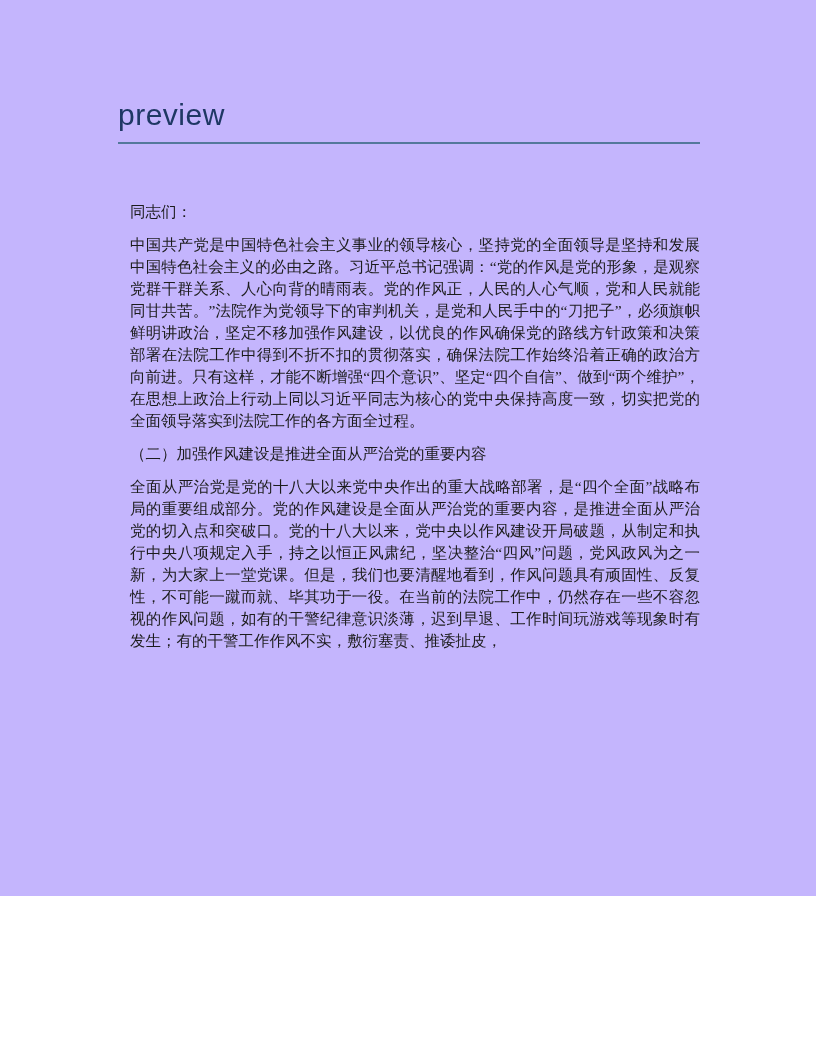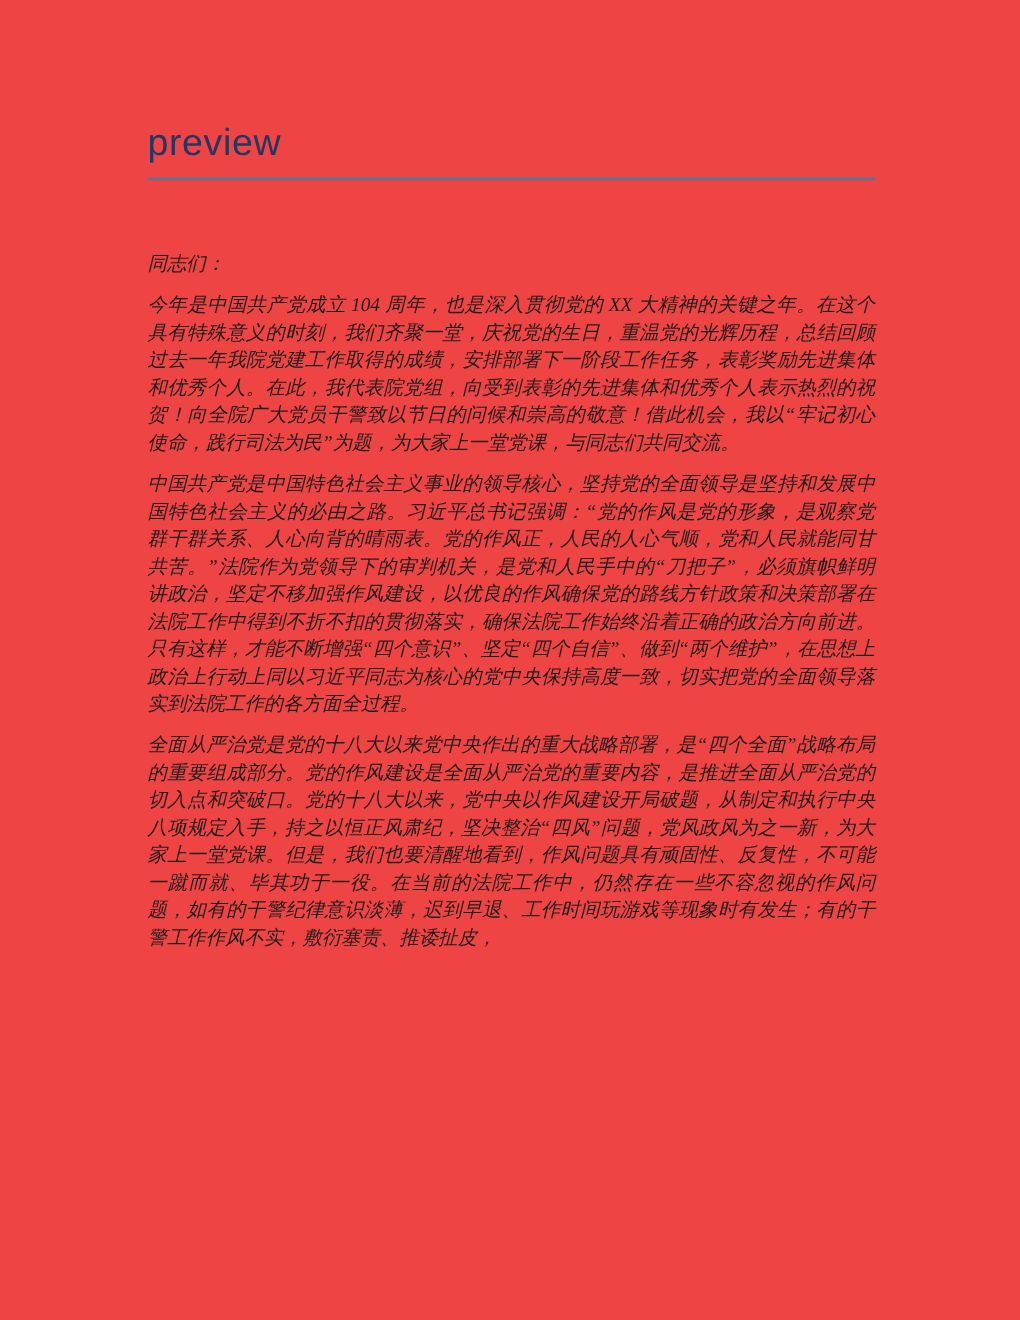--- a/index.html
+++ b/index.html
@@ -3,62 +3,61 @@
 <meta charset="utf-8">
 <style>
   html, body {
     margin: 0;
     padding: 0;
     background: #ffffff;
   }
   .page {
     position: relative;
     width: 816px;
-    height: 1056px;
+    height: 896px;
     margin: 0 auto;
-    background: #ef4444;
+    background: #c4b5fd;
     box-sizing: border-box;
     padding: 97px 116px 30px 118px;
     overflow: hidden;
     font-family: "Liberation Serif", "DejaVu Serif", serif;
     color: #1c1c1c;
   }
   .doc-title {
     font-family: "Liberation Sans", "DejaVu Sans", sans-serif;
     font-weight: 300;
     font-size: 30px;
     line-height: 36px;
     letter-spacing: 0.5px;
     color: #1f3864;
     border-bottom: 2px solid #54789b;
     padding-bottom: 9px;
     margin: 0 0 57px 0;
   }
   .block {
     font-size: 15.5px;
     line-height: 22px;
-    margin: 0 0 11px 0;
+    margin: 0 0 11px 12px;
     text-align: justify;
     word-break: break-all;
-    font-style: italic;
   }
   .block:last-child {
     margin-bottom: 0;
   }
 </style>
 </head>
 <body>
 
 <div class="page">
   <h1 class="doc-title">preview</h1>
 
   <p class="block">同志们：</p>
 
-  <p class="block">今年是中国共产党成立 104 周年，也是深入贯彻党的 XX 大精神的关键之年。在这个具有特殊意义的时刻，我们齐聚一堂，庆祝党的生日，重温党的光辉历程，总结回顾过去一年我院党建工作取得的成绩，安排部署下一阶段工作任务，表彰奖励先进集体和优秀个人。在此，我代表院党组，向受到表彰的先进集体和优秀个人表示热烈的祝贺！向全院广大党员干警致以节日的问候和崇高的敬意！借此机会，我以“牢记初心使命，践行司法为民”为题，为大家上一堂党课，与同志们共同交流。</p>
 
 
 
 
   <p class="block">中国共产党是中国特色社会主义事业的领导核心，坚持党的全面领导是坚持和发展中国特色社会主义的必由之路。习近平总书记强调：“党的作风是党的形象，是观察党群干群关系、人心向背的晴雨表。党的作风正，人民的人心气顺，党和人民就能同甘共苦。”法院作为党领导下的审判机关，是党和人民手中的“刀把子”，必须旗帜鲜明讲政治，坚定不移加强作风建设，以优良的作风确保党的路线方针政策和决策部署在法院工作中得到不折不扣的贯彻落实，确保法院工作始终沿着正确的政治方向前进。只有这样，才能不断增强“四个意识”、坚定“四个自信”、做到“两个维护”，在思想上政治上行动上同以习近平同志为核心的党中央保持高度一致，切实把党的全面领导落实到法院工作的各方面全过程。</p>
 
+  <p class="block">（二）加强作风建设是推进全面从严治党的重要内容</p>
 
   <p class="block">全面从严治党是党的十八大以来党中央作出的重大战略部署，是“四个全面”战略布局的重要组成部分。党的作风建设是全面从严治党的重要内容，是推进全面从严治党的切入点和突破口。党的十八大以来，党中央以作风建设开局破题，从制定和执行中央八项规定入手，持之以恒正风肃纪，坚决整治“四风”问题，党风政风为之一新，为大家上一堂党课。但是，我们也要清醒地看到，作风问题具有顽固性、反复性，不可能一蹴而就、毕其功于一役。在当前的法院工作中，仍然存在一些不容忽视的作风问题，如有的干警纪律意识淡薄，迟到早退、工作时间玩游戏等现象时有发生；有的干警工作作风不实，敷衍塞责、推诿扯皮，</p>
 </div>
 
 </body></html>

